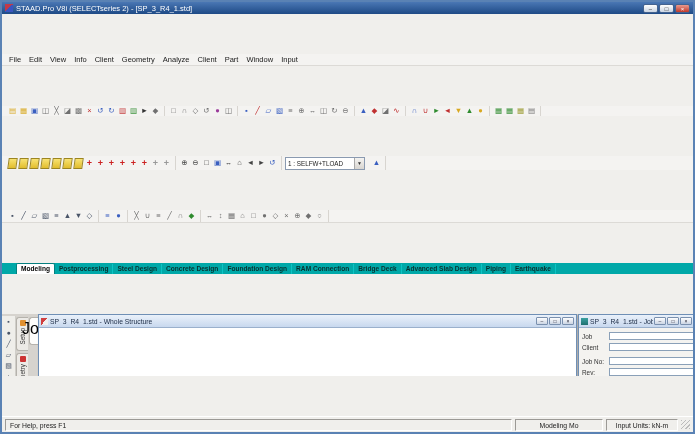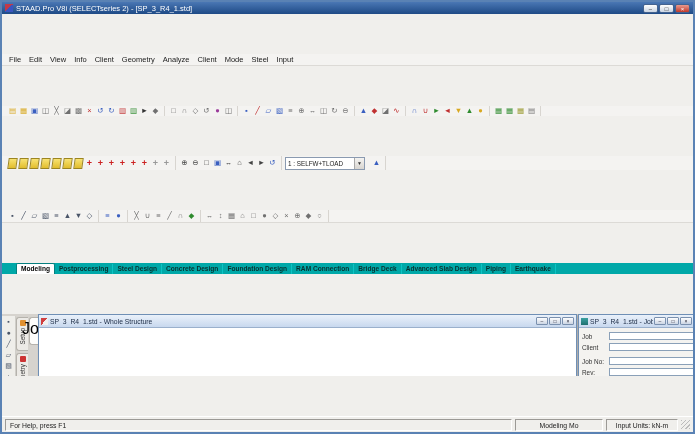--- a/index.html
+++ b/index.html
@@ -127,22 +127,22 @@
 
   <div class="menubar" id="menubar">
       <span class="menu-item">File</span>
       <span class="menu-item">Edit</span>
       <span class="menu-item">View</span>
       <span class="menu-item">Info</span>
       <span class="menu-item">Client</span>
       <span class="menu-item">Geometry</span>
       <span class="menu-item">Analyze</span>
       <span class="menu-item">Client</span>
-      <span class="menu-item">Mode</span>
-      <span class="menu-item">Steel</span>
+      <span class="menu-item">Part</span>
+      <span class="menu-item">Window</span>
       <span class="menu-item">Input</span>
     </div>
 
   <div class="tbrow" id="tb-row1">
       <div class="tb-group">
         <span class="tb-icon" style="color: rgb(216, 168, 32);">▤</span>
         <span class="tb-icon" style="color: rgb(216, 168, 32);">▦</span>
         <span class="tb-icon" style="color: rgb(58, 95, 192);">▣</span>
         <span class="tb-icon" style="color: rgb(112, 112, 112);">◫</span>
         <span class="tb-icon" style="color: rgb(112, 112, 112);">╳</span>

